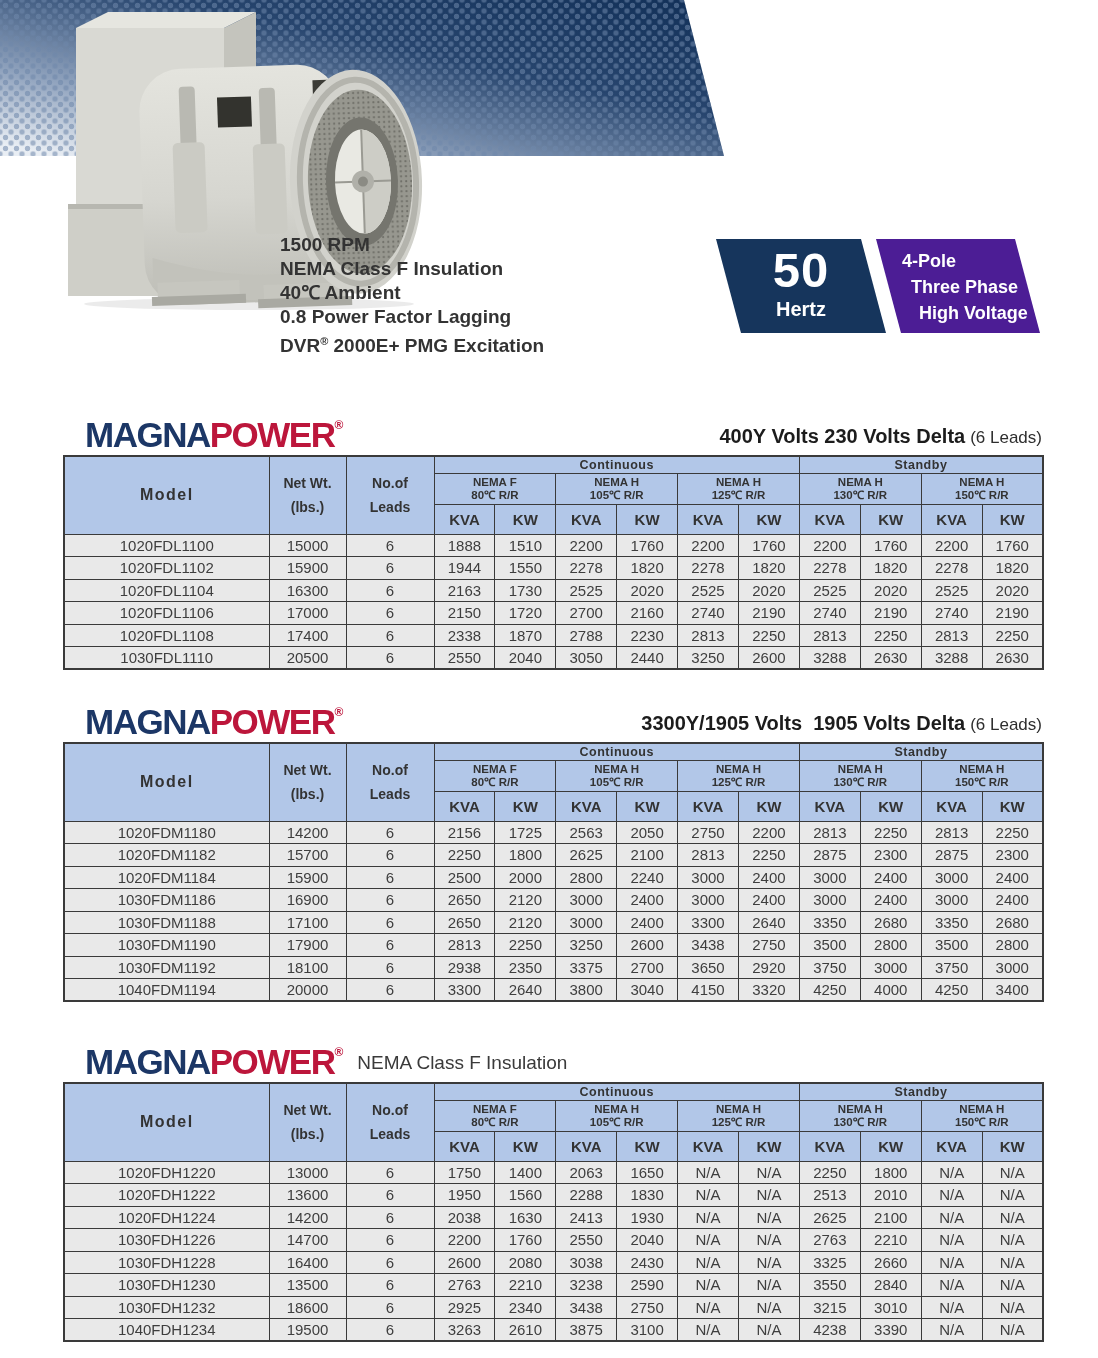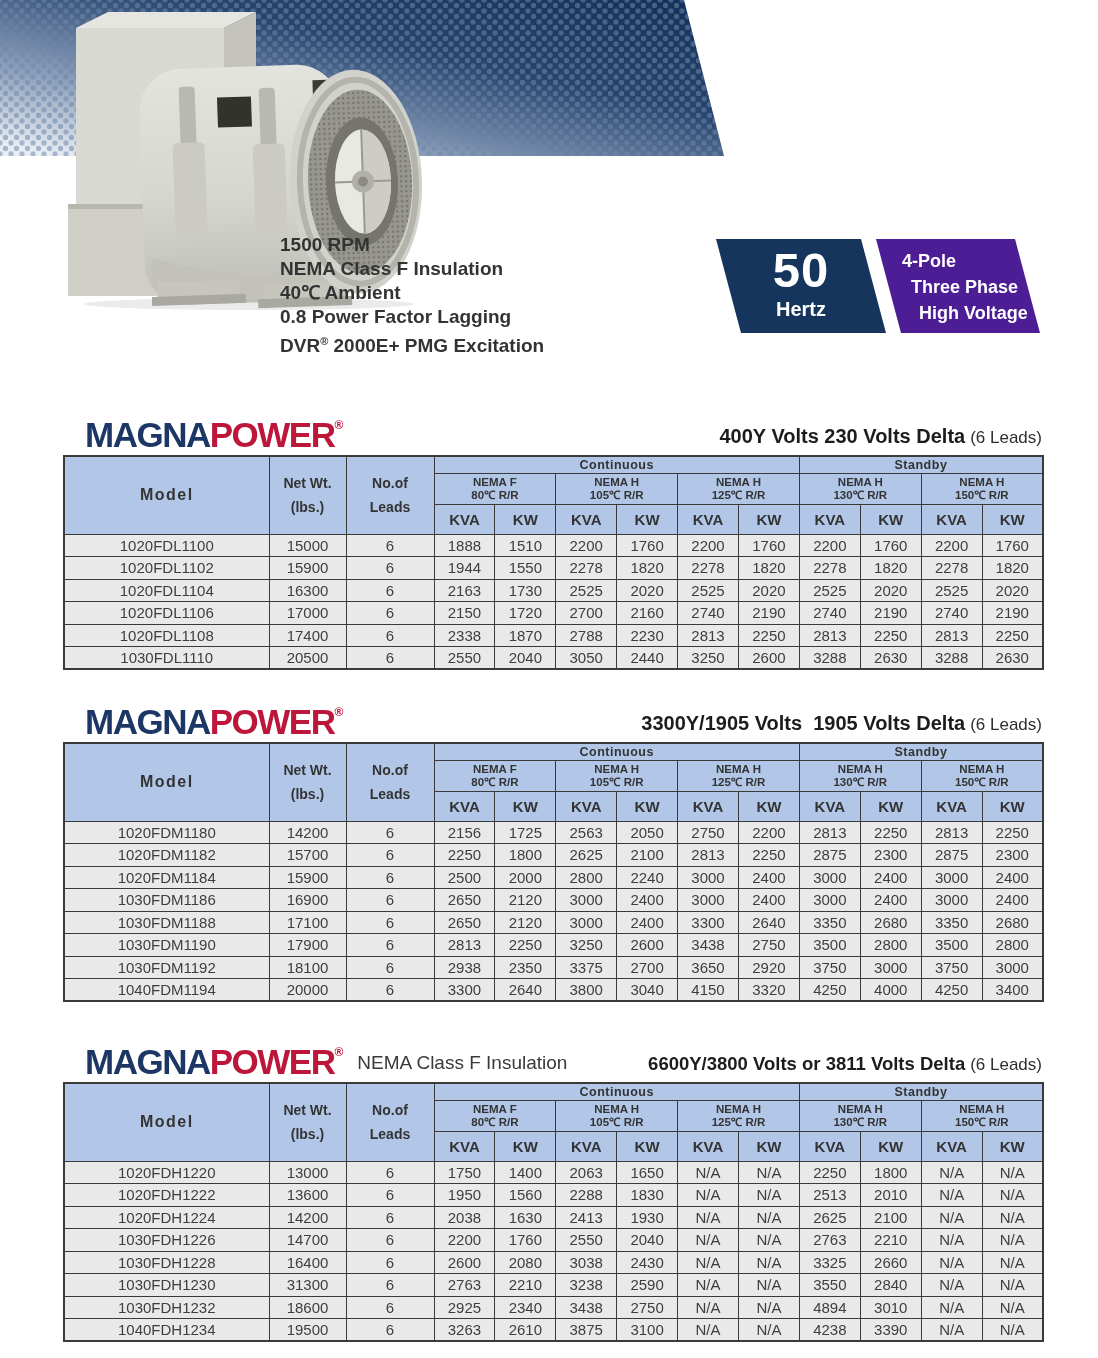--- a/index.html
+++ b/index.html
@@ -506,21 +506,20 @@
             <td>3400</td>
           </tr>
         </tbody>
     </table>
   </div>
 
   <div class="block" id="block3">
     <div class="logo-row">
       <div class="logo"><span class="magna">MAGNA</span><span class="power">POWER</span><span class="reg">®</span></div>
       <div class="note">NEMA Class F Insulation</div>
-      <div class="title"><span>6600Y/3800 Volts or 3811 Volts Delta</span><span class="suffix">(6 Leads)</span></div>
     </div>
     <table class="spec-table">
       <colgroup>
           <col style="width:205px">
           <col style="width:77px">
           <col style="width:88px">
         <col style="width:60.9px">
           <col style="width:60.9px">
           <col style="width:60.9px">
           <col style="width:60.9px">
@@ -651,21 +650,21 @@
             <td>2430</td>
             <td>N/A</td>
             <td>N/A</td>
             <td>3325</td>
             <td>2660</td>
             <td>N/A</td>
             <td>N/A</td>
           </tr>
           <tr>
             <td class="c-model">1030FDH1230</td>
-            <td class="c-netwt">31300</td>
+            <td class="c-netwt">13500</td>
             <td class="c-leads">6</td>
             <td>2763</td>
             <td>2210</td>
             <td>3238</td>
             <td>2590</td>
             <td>N/A</td>
             <td>N/A</td>
             <td>3550</td>
             <td>2840</td>
             <td>N/A</td>
@@ -674,21 +673,21 @@
           <tr>
             <td class="c-model">1030FDH1232</td>
             <td class="c-netwt">18600</td>
             <td class="c-leads">6</td>
             <td>2925</td>
             <td>2340</td>
             <td>3438</td>
             <td>2750</td>
             <td>N/A</td>
             <td>N/A</td>
-            <td>4894</td>
+            <td>3215</td>
             <td>3010</td>
             <td>N/A</td>
             <td>N/A</td>
           </tr>
           <tr>
             <td class="c-model">1040FDH1234</td>
             <td class="c-netwt">19500</td>
             <td class="c-leads">6</td>
             <td>3263</td>
             <td>2610</td>

